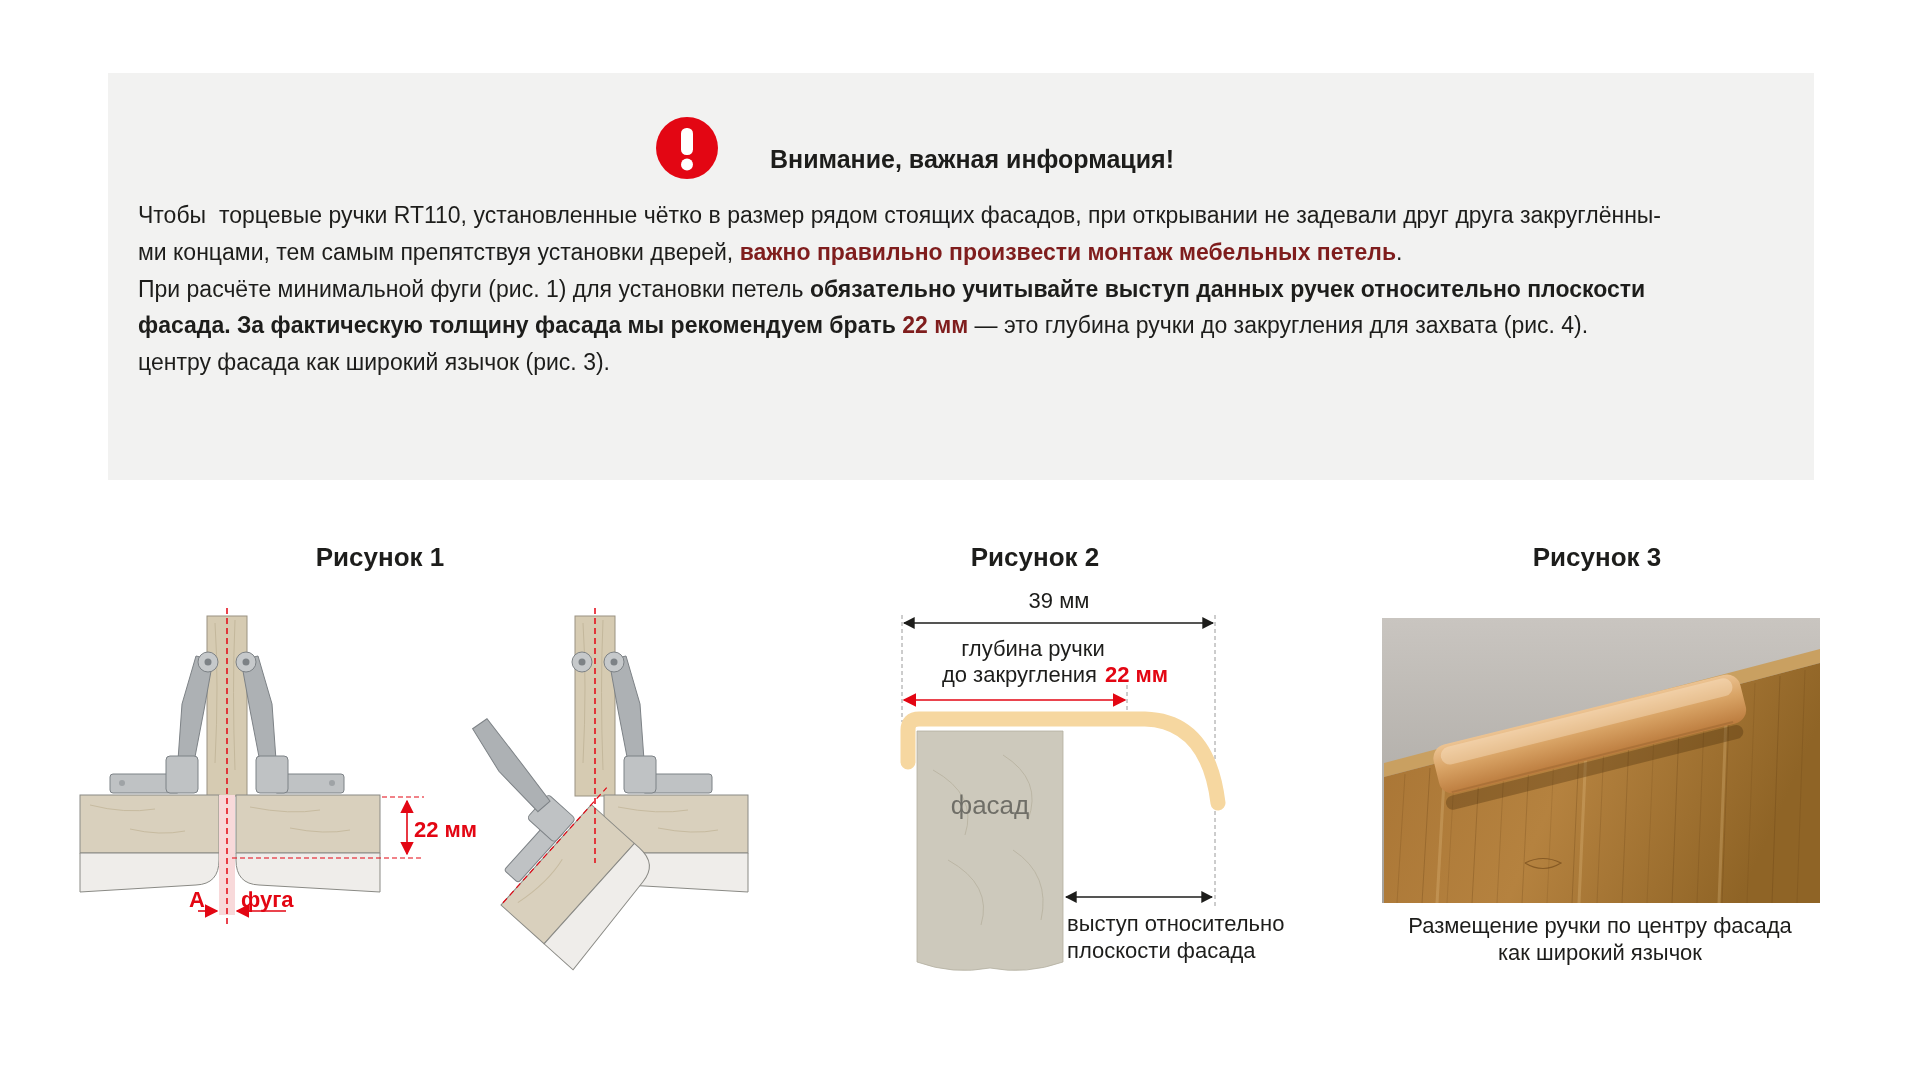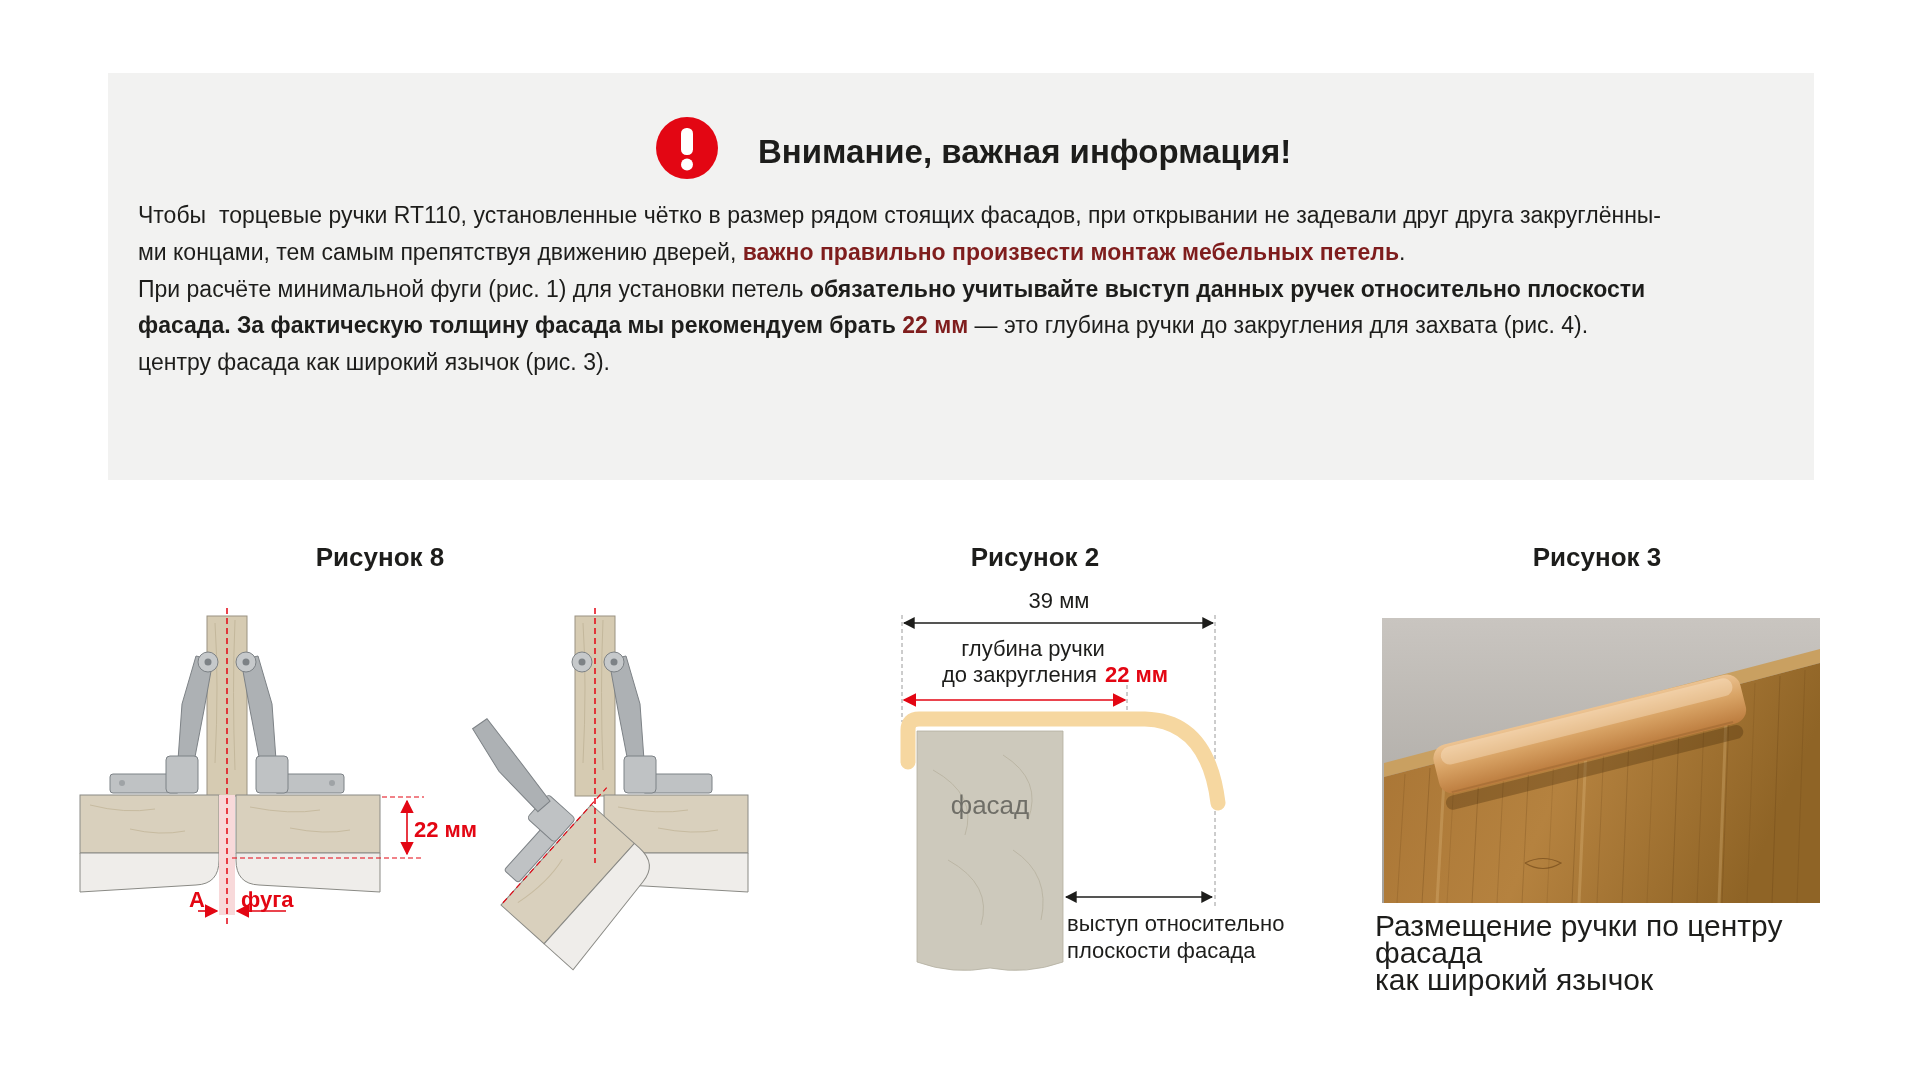--- a/index.html
+++ b/index.html
@@ -1,59 +1,59 @@
 <!DOCTYPE html>
 <html><head>
 <meta charset="utf-8">
 <style>
   html,body{margin:0;padding:0;background:#ffffff;}
   .page{position:relative;width:1920px;height:1080px;background:#ffffff;overflow:hidden;
         font-family:"Liberation Sans", sans-serif;color:#1d1d1b;}
   .info-box{position:absolute;left:108px;top:73px;width:1706px;height:407px;background:#f2f2f1;}
   .warn-icon{position:absolute;left:548px;top:44px;width:62px;height:62px;}
-  .info-title{position:absolute;left:650px;top:60px;font-size:33px;font-weight:700;margin:0;}
+  .info-title{position:absolute;left:650px;top:60px;font-size:25px;font-weight:700;margin:12px;}
   .copy{position:absolute;left:30px;top:124px;font-size:23px;line-height:36.8px;}
   .copy-line{white-space:pre;}
   .seg{font-weight:400;}
   .seg.b{font-weight:700;}
   .seg.rb{font-weight:700;color:#7f1d1d;}
   .fig-title{position:absolute;top:542px;transform:translateX(-50%);font-size:26px;font-weight:700;margin:0;}
   #fig-title-1{left:380px;} #fig-title-2{left:1035px;} #fig-title-3{left:1597px;}
   .fig1-svg{position:absolute;left:70px;top:598px;}
   .fig2-svg{position:absolute;left:893px;top:590px;}
   .fig3-svg{position:absolute;left:1375px;top:613px;}
-  .fig3-caption{position:absolute;left:1375px;top:912px;width:450px;text-align:left;
-                font-size:30px;line-height:27px;color:#1d1d1b;}
+  .fig3-caption{position:absolute;left:1375px;top:912px;width:450px;text-align:center;
+                font-size:22px;line-height:27px;color:#1d1d1b;}
   svg text{font-family:"Liberation Sans", sans-serif;}
   .lbl{font-size:22px;fill:#1d1d1b;}
   .lbl-red{font-size:22px;font-weight:700;fill:#e30613;}
 </style>
 </head>
 <body>
 
 <div class="page">
 
   <section class="info-box">
     <svg class="warn-icon" viewBox="0 0 62 62">
       <circle cx="31" cy="31" r="31" fill="#e30613"></circle>
       <rect x="25" y="11" width="12" height="27" rx="5.5" fill="#ffffff"></rect>
       <circle cx="31" cy="47.5" r="6" fill="#ffffff"></circle>
     </svg>
     <h1 class="info-title">Внимание, важная информация!</h1>
 
     <div class="copy">
       <div class="copy-line"><span class="seg">Чтобы  торцевые ручки RT110, установленные чётко в размер рядом стоящих фасадов, при открывании не задевали друг друга закруглённы-</span></div>
-      <div class="copy-line"><span class="seg">ми концами, тем самым препятствуя движению дверей, </span><span class="seg rb">важно правильно произвести монтаж мебельных петель</span><span class="seg">.</span></div>
+      <div class="copy-line"><span class="seg">ми концами, тем самым препятствуя установки дверей, </span><span class="seg rb">важно правильно произвести монтаж мебельных петель</span><span class="seg">.</span></div>
       <div class="copy-line"><span class="seg">При расчёте минимальной фуги (рис. 1) для установки петель </span><span class="seg b">обязательно учитывайте выступ данных ручек относительно плоскости</span></div>
       <div class="copy-line"><span class="seg b">фасада. За фактическую толщину фасада мы рекомендуем брать </span><span class="seg rb">22 мм</span><span class="seg"> — это глубина ручки до закругления для захвата (рис. 4).</span></div>
       <div class="copy-line"><span class="seg">центру фасада как широкий язычок (рис. 3).</span></div>
     </div>
   </section>
 
-  <h2 class="fig-title" id="fig-title-1">Рисунок 8</h2>
+  <h2 class="fig-title" id="fig-title-1">Рисунок 1</h2>
   <h2 class="fig-title" id="fig-title-2">Рисунок 2</h2>
   <h2 class="fig-title" id="fig-title-3">Рисунок 3</h2>
 
   <svg class="fig1-svg" width="720" height="400" viewBox="0 0 720 400">
     <defs>
       <marker id="mR1" viewBox="0 0 10 10" refX="9" refY="5" markerWidth="8.5" markerHeight="8.5" orient="auto-start-reverse">
         <path d="M0,0 L10,5 L0,10 z" fill="#e30613"></path>
       </marker>
     </defs>
 

